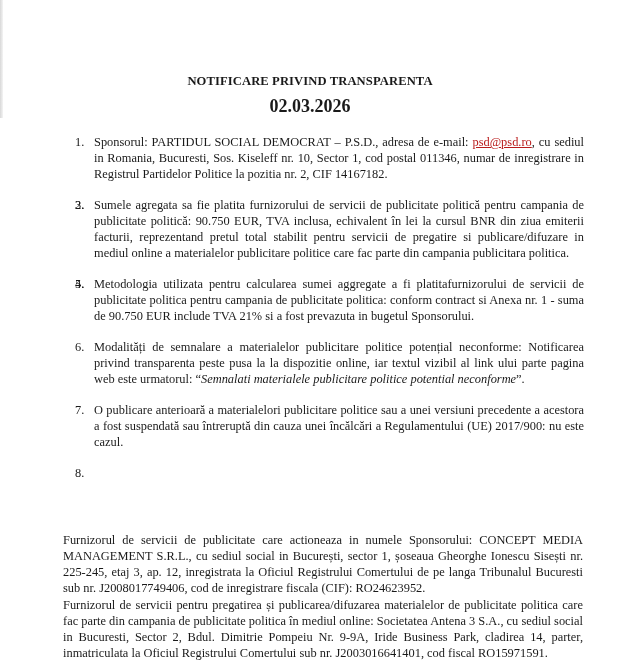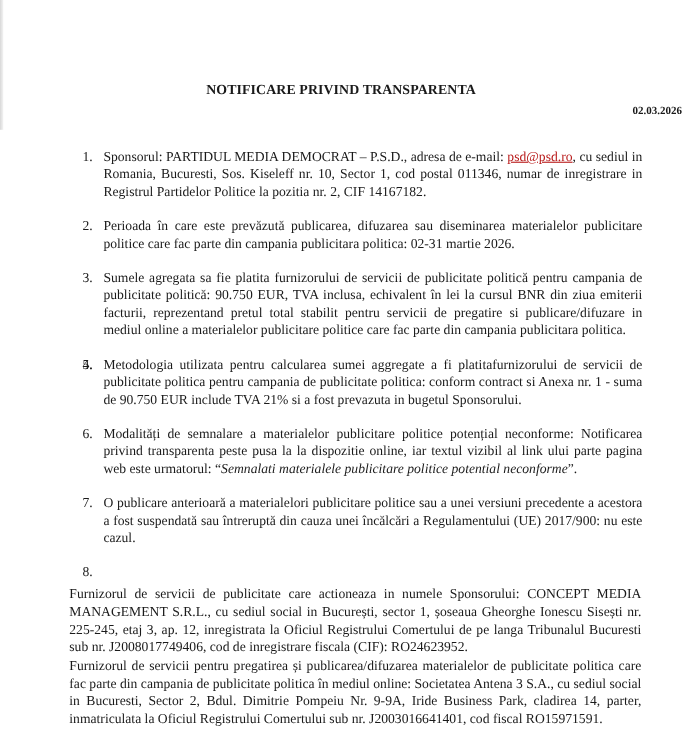--- a/index.html
+++ b/index.html
@@ -11,22 +11,22 @@
   .edge {
     position: absolute; left: 0; top: 0; width: 3px; height: 118px;
     background: linear-gradient(to right, #d8d8d8, #f4f4f4);
   }
   .page { position: absolute; left: 0; top: 0; width: 620px; }
   .title {
     position: absolute; top: 74px; left: 0; width: 620px; text-align: center;
     font-weight: bold; font-size: 12.6px; letter-spacing: 0.1px;
   }
   .date {
-    position: absolute; top: 96px; left: 0; width: 620px; text-align: right;
-    font-weight: bold; font-size: 10px;
+    position: absolute; top: 96px; left: 0; width: 620px; text-align: center;
+    font-weight: bold; font-size: 18px;
   }
   .list { position: absolute; left: 72px; top: 134px; width: 512px; }
   .item {
     position: relative; padding-left: 22px; font-size: 12.4px; line-height: 16px;
     text-align: justify;
   }
   .item .num { position: absolute; left: 3px; top: 0; }
   .item a { color: #b91c1c; text-decoration: underline; }
   .item em { font-style: italic; }
   .para {
@@ -39,25 +39,24 @@
 
 <div class="edge"></div>
 
 <div class="page">
   <div class="title">NOTIFICARE PRIVIND TRANSPARENTA</div>
   <div class="date">02.03.2026</div>
 
   <div class="list">
     <div class="item" style="margin-bottom:15px;">
       <span class="num">1.</span>
-      <span>Sponsorul: PARTIDUL MEDIA DEMOCRAT – P.S.D., adresa de e-mail: </span><a>psd@psd.ro</a><span>, cu sediul in Romania, Bucuresti, Sos. Kiseleff nr. 10, Sector 1, cod postal 011346, numar de inregistrare in Registrul Partidelor Politice la pozitia nr. 2, CIF 14167182.</span>
+      <span>Sponsorul: PARTIDUL SOCIAL DEMOCRAT – P.S.D., adresa de e-mail: </span><a>psd@psd.ro</a><span>, cu sediul in Romania, Bucuresti, Sos. Kiseleff nr. 10, Sector 1, cod postal 011346, numar de inregistrare in Registrul Partidelor Politice la pozitia nr. 2, CIF 14167182.</span>
     </div>
     <div class="item" style="margin-bottom:15px;">
       <span class="num">2.</span>
-      <span>Perioada în care este prevăzută publicarea, difuzarea sau diseminarea materialelor publicitare politice care fac parte din campania publicitara politica: 02-31 martie 2026.</span>
     </div>
     <div class="item" style="margin-bottom:15px;">
       <span class="num">3.</span>
       <span>Sumele agregata sa fie platita furnizorului de servicii de publicitate politică pentru campania de publicitate politică: 90.750 EUR, TVA inclusa, echivalent în lei la cursul BNR din ziua emiterii facturii, reprezentand pretul total stabilit pentru servicii de pregatire si publicare/difuzare in mediul online a materialelor publicitare politice care fac parte din campania publicitara politica.</span>
     </div>
     <div class="item" style="margin-bottom:15px;">
       <span class="num">4.</span>
     </div>
     <div class="item" style="margin-bottom:15px;">
       <span class="num">5.</span>

